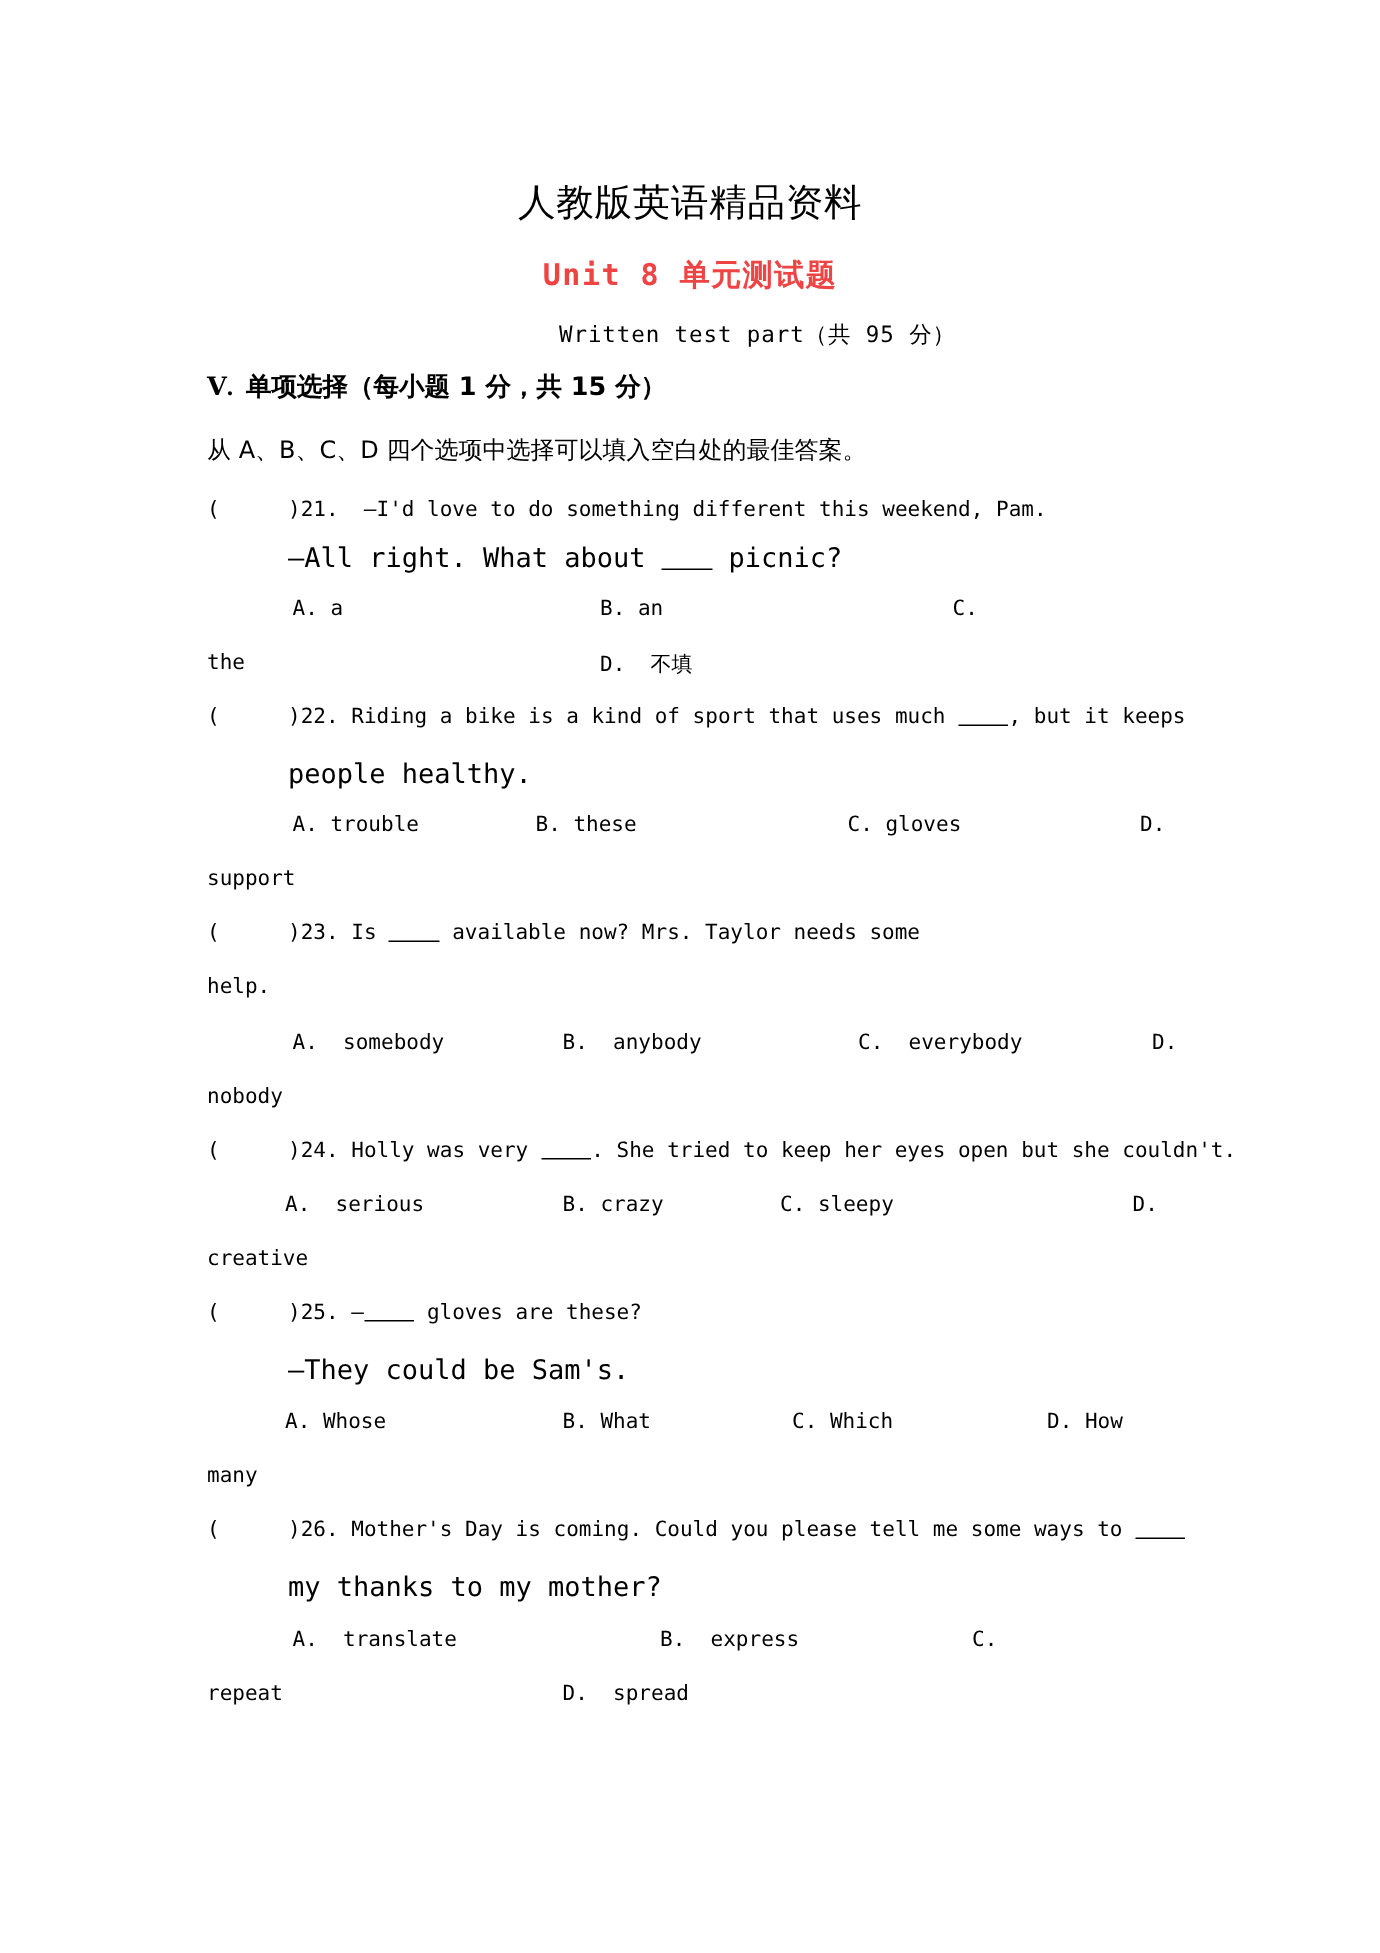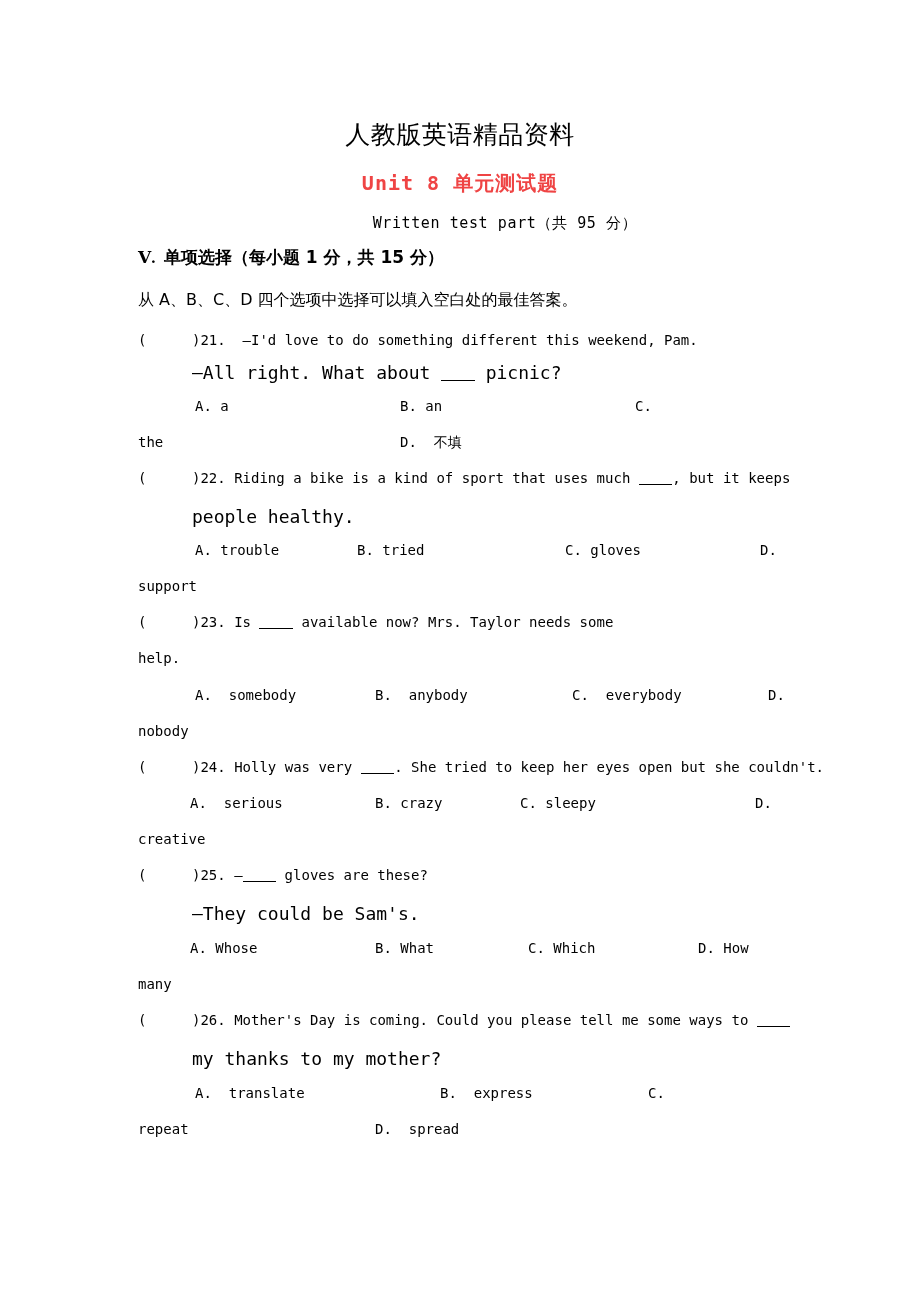--- a/index.html
+++ b/index.html
@@ -149,21 +149,21 @@
   <div class="opt" style="top:398px; left:195px"><span>A.</span><span> </span><span>a</span></div>
   <div class="opt" style="top:398px; left:400px"><span>B.</span><span> </span><span>an</span></div>
   <div class="opt" style="top:398px; left:635px">C.</div>
   <div class="opt" style="top:434px; left:138px">the</div>
   <div class="opt" style="top:434px; left:400px"><span>D.</span><span>  </span><span class="cjk">不填</span></div>
 
   <div class="paren" style="top:470px">(</div>
   <div class="qbody" style="top:470px"><span>)22.</span><span> </span><span>Riding a bike is a kind of sport that uses much <span class="blank" style="width: 33.6px;"></span>, but it keeps</span></div>
   <div class="qcont" style="top:506px">people healthy.</div>
   <div class="opt" style="top:542px; left:195px"><span>A.</span><span> </span><span>trouble</span></div>
-  <div class="opt" style="top:542px; left:357px"><span>B.</span><span> </span><span>tried</span></div>
+  <div class="opt" style="top:542px; left:357px"><span>B.</span><span> </span><span>these</span></div>
   <div class="opt" style="top:542px; left:565px"><span>C.</span><span> </span><span>gloves</span></div>
   <div class="opt" style="top:542px; left:760px">D.</div>
   <div class="opt" style="top:578px; left:138px">support</div>
 
   <div class="paren" style="top:614px">(</div>
   <div class="qbody" style="top:614px"><span>)23.</span><span> </span><span>Is <span class="blank" style="width: 33.6px;"></span> available now? Mrs. Taylor needs some</span></div>
   <div class="qwrap" style="top:650px">help.</div>
   <div class="opt" style="top:687px; left:195px"><span>A.</span><span>  </span><span>somebody</span></div>
   <div class="opt" style="top:687px; left:375px"><span>B.</span><span>  </span><span>anybody</span></div>
   <div class="opt" style="top:687px; left:572px"><span>C.</span><span>  </span><span>everybody</span></div>

